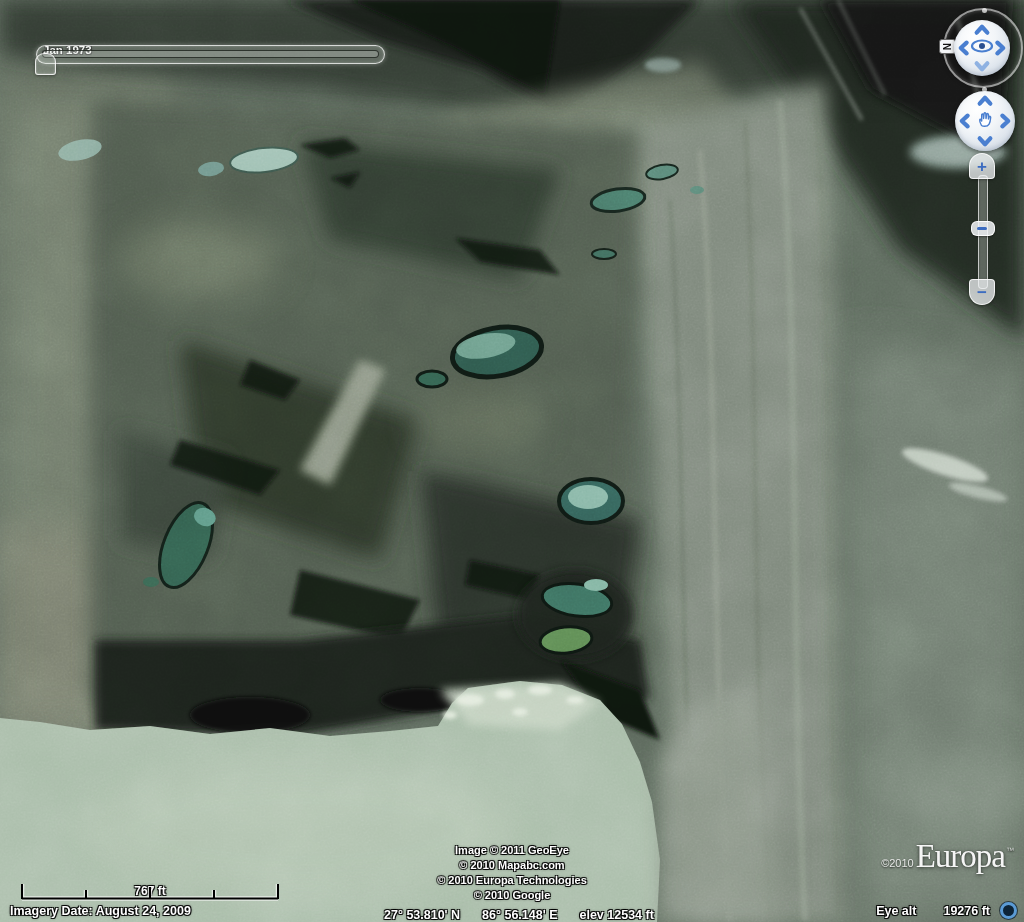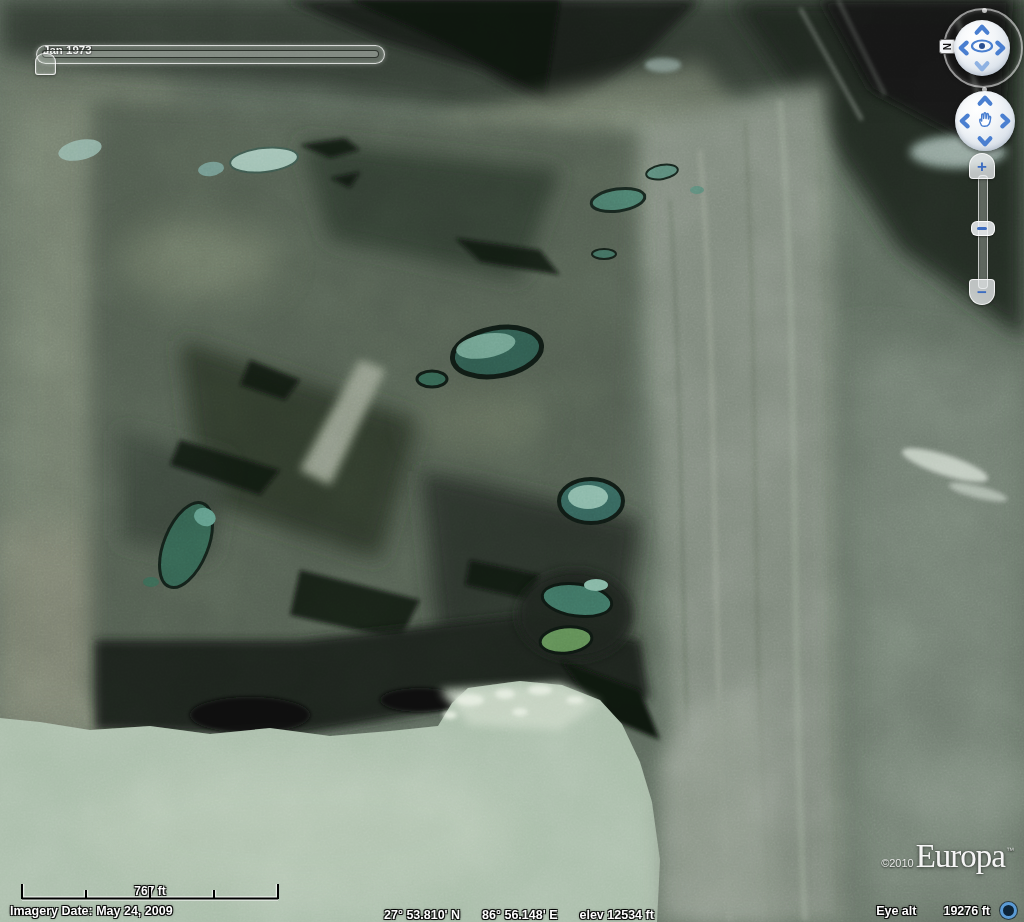--- a/index.html
+++ b/index.html
@@ -356,29 +356,35 @@
     <svg class="scale-ruler" viewBox="0 0 258 32">
       <g stroke="#ffffff" stroke-width="4.5" opacity=".65" fill="none">
         <path d="M1,14 V29 M65,20 V29 M129,17 V29 M193,20 V29 M257,14 V29 M1,28.5 H257"></path>
       </g>
       <g stroke="#000000" stroke-width="2" fill="none">
         <path d="M1,14 V29 M65,20 V29 M129,17 V29 M193,20 V29 M257,14 V29 M1,28.5 H257"></path>
       </g>
     </svg>
   </div>
 
+  <div class="copyright outlined">
+    <div>Image © 2011 GeoEye</div>
+    <div>© 2010 Mapabc.com</div>
+    <div>© 2010 Europa Technologies</div>
+    <div>© 2010 Google</div>
+  </div>
 
   <div class="google-logo">
     <span class="logo-year">©2010</span>
     <span class="logo-brand">Europa</span>
     <span class="logo-tm">™</span>
   </div>
 
   <div class="status-bar">
-    <span class="imagery-date outlined">Imagery Date: May 24, 2009</span>
+    <span class="imagery-date outlined">Imagery Date: August 24, 2009</span>
     <span class="coords">
       <span class="outlined">27° 53.810' N</span>
       <span class="outlined">86° 56.148' E</span>
       <span class="outlined">elev 12534 ft</span>
     </span>
     <span class="eye-alt">
       <span class="outlined">Eye alt</span>
       <span class="outlined">19276 ft</span>
     </span>
     <span class="stream-icon"></span>

